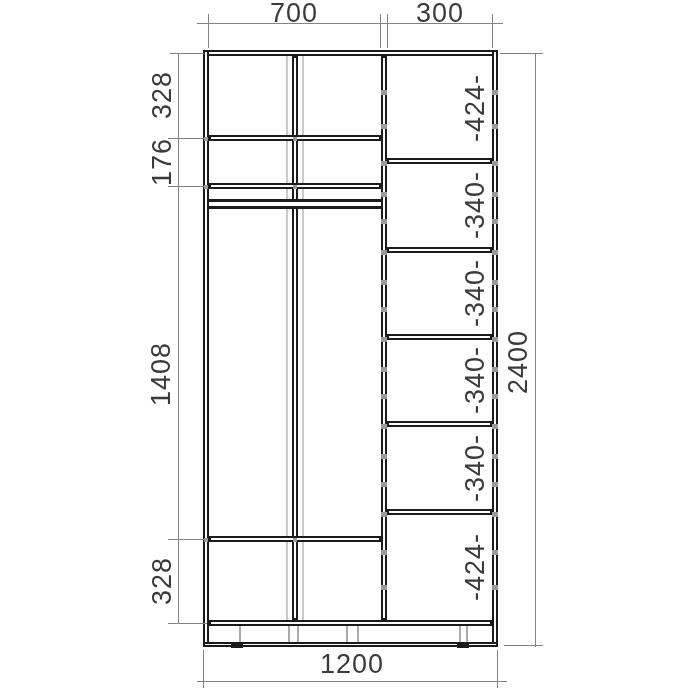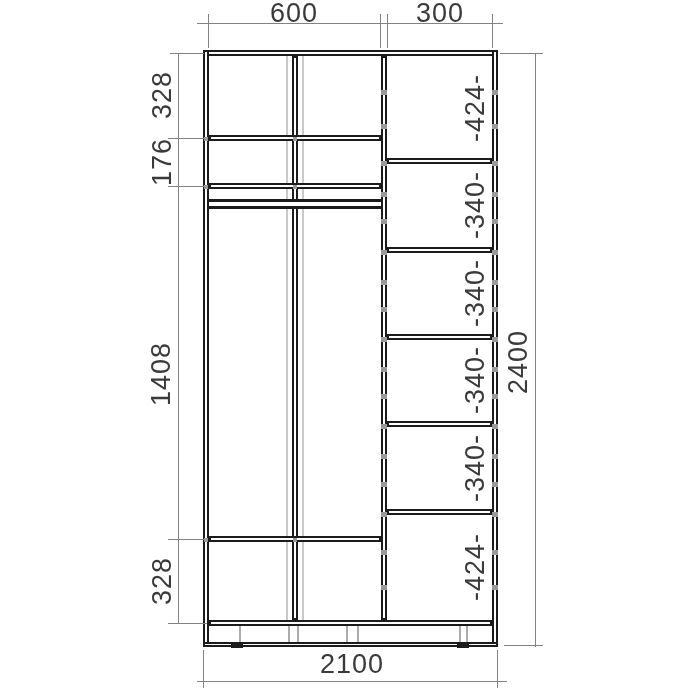--- a/index.html
+++ b/index.html
@@ -77,37 +77,37 @@
   <div class="dim" style="left:168px;top:623px;width:39px;height:1px"></div>
 
   <div class="dim" style="left:535px;top:53px;width:1px;height:594px"></div>
   <div class="dim" style="left:500px;top:53px;width:43px;height:1px"></div>
   <div class="dim" style="left:504px;top:645px;width:39px;height:1px"></div>
 
   <div class="dim" style="left:197px;top:681px;width:310px;height:1px"></div>
   <div class="dim" style="left:203px;top:650px;width:1px;height:38px"></div>
   <div class="dim" style="left:497px;top:650px;width:1px;height:38px"></div>
 
-  <span class="lbl" style="left:294px;top:13px">600</span>
+  <span class="lbl" style="left:294px;top:13px">700</span>
   <span class="lbl" style="left:440px;top:13px">300</span>
 
   <span class="lbl rot" style="left:162px;top:95px">328</span>
   <span class="lbl rot" style="left:162px;top:162px">176</span>
   <span class="lbl rot" style="left:161px;top:374px">1408</span>
   <span class="lbl rot" style="left:162px;top:581px">328</span>
 
   <span class="lbl rot" style="left:475px;top:108px">-424-</span>
   <span class="lbl rot" style="left:475px;top:205px">-340-</span>
   <span class="lbl rot" style="left:475px;top:293px">-340-</span>
   <span class="lbl rot" style="left:475px;top:380px">-340-</span>
   <span class="lbl rot" style="left:475px;top:468px">-340-</span>
   <span class="lbl rot" style="left:475px;top:567px">-424-</span>
 
   <span class="lbl rot" style="left:518px;top:362px">2400</span>
-  <span class="lbl" style="left:352px;top:664px">2100</span>
+  <span class="lbl" style="left:352px;top:664px">1200</span>
 
   <div id="deco">
       <div class="mk" style="left: 381px; top: 90px; width: 6px; height: 5px;"></div>
       <div class="mk" style="left: 492px; top: 90px; width: 6px; height: 5px;"></div>
       <div class="mk" style="left: 381px; top: 124px; width: 6px; height: 5px;"></div>
       <div class="mk" style="left: 492px; top: 124px; width: 6px; height: 5px;"></div>
       <div class="mk" style="left: 381px; top: 161px; width: 6px; height: 5px;"></div>
       <div class="mk" style="left: 492px; top: 161px; width: 6px; height: 5px;"></div>
       <div class="mk" style="left: 381px; top: 192px; width: 6px; height: 5px;"></div>
       <div class="mk" style="left: 492px; top: 192px; width: 6px; height: 5px;"></div>

